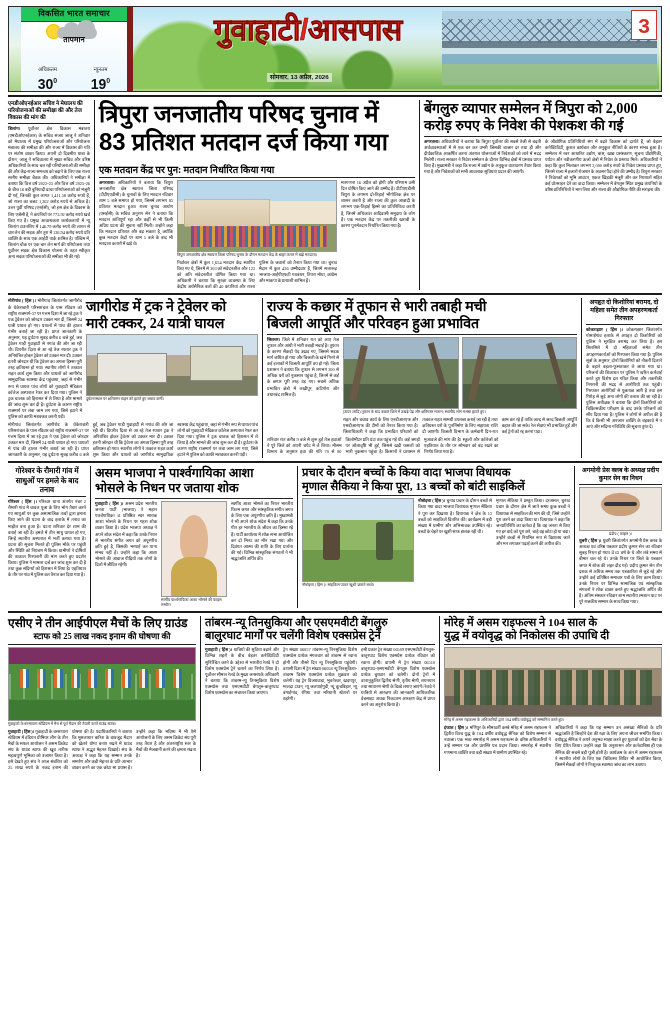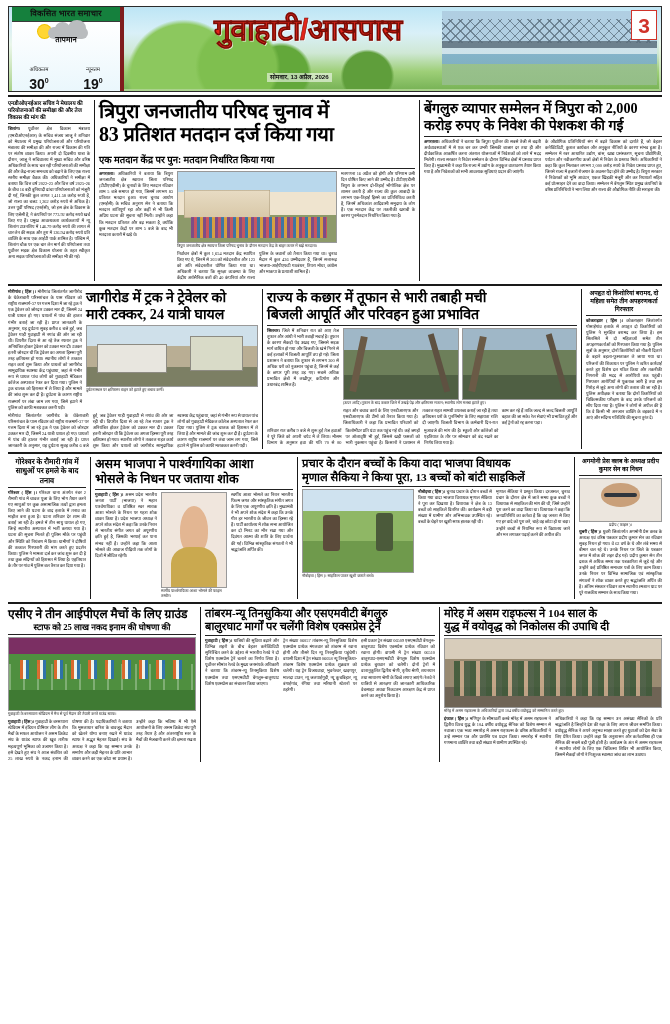--- a/index.html
+++ b/index.html
@@ -37,21 +37,21 @@
   }
   .mh-bridge:before{
     content:""; position:absolute; left:0; right:0; top:30px; height:7px; background:#5b6f7d; opacity:.85;
   }
   .mh-bridge:after{
     content:""; position:absolute; left:0; right:0; top:8px; height:24px;
     background:
       repeating-linear-gradient(45deg, rgba(90,110,125,.75) 0 1px, transparent 1px 7px),
       repeating-linear-gradient(-45deg, rgba(90,110,125,.75) 0 1px, transparent 1px 7px);
   }
-  .mh-left { position:absolute; left:3px; top:0; width:112px; height:100%; background:#15803d; border-right:4px solid #7f1d1d; }
+  .mh-left { position:absolute; left:12px; top:0; width:112px; height:100%; background:#22c55e; border-right:6px solid #7f1d1d; }
   .brandline {
     height:15px; border-bottom:1px solid #3a3a3a;
     display:flex; align-items:center; justify-content:center;
     font-family:"Liberation Sans", sans-serif; font-weight:bold; font-size:8.2px; letter-spacing:.2px; color:#111;
   }
   .wx { position:relative; height:70px; background:linear-gradient(to bottom,#ffffff 0%, #eaf7fc 100%); }
   .wx-icons { position:relative; height:20px; }
   .sun {
     position:absolute; left:26px; top:3px; width:13px; height:13px; border-radius:50%;
     background:#ffd633; box-shadow:0 0 0 1px #f0c300;
@@ -91,22 +91,22 @@
     font-family:"Liberation Sans", sans-serif; font-weight:bold; font-size:21px; color:#d0332a; line-height:1;
   }
 
   .rule-thick { height:2px; background:#1a1a1a; margin:3px 0 0 0; }
 
   
   .sectrow { display:flex; gap:4px; }
   .vline { width:1px; background:#1a1a1a; flex:none; }
 
   .hl-main {
-    font-family:Liberation Serif, serif; font-weight:bold;
-    font-size:20px; line-height:1.16; color:#000; letter-spacing:-0.2px;
+    font-family:Liberation Sans, sans-serif; font-weight:bold;
+    font-size:24px; line-height:1.16; color:#000; letter-spacing:-0.2px;
   }
   .hl-sub {
     font-family:"Liberation Serif", serif; font-weight:bold;
     font-size:9.6px; line-height:1.2; color:#000; margin-top:8px;
   }
   .hl-med {
     font-family:"Liberation Serif", serif; font-weight:bold;
     font-size:14.2px; line-height:1.18; color:#000;
   }
   .hl-small {

